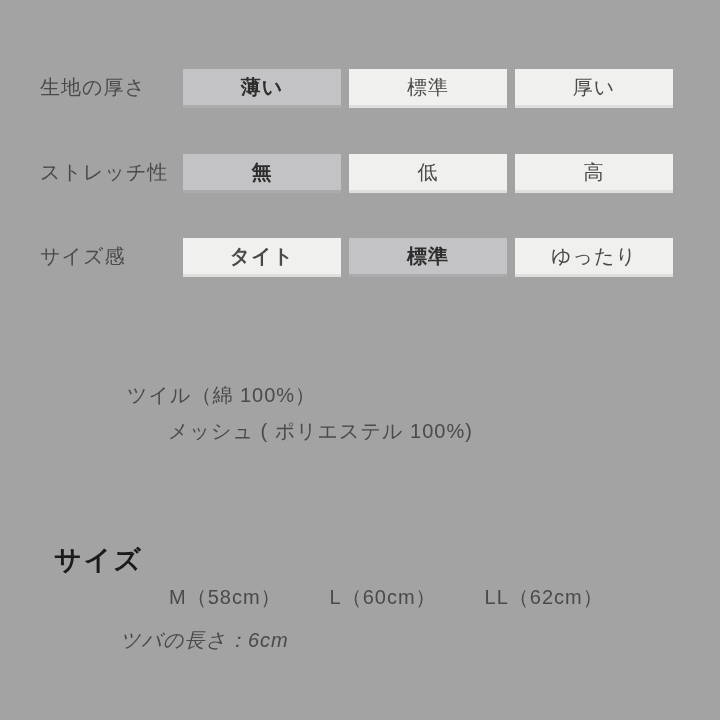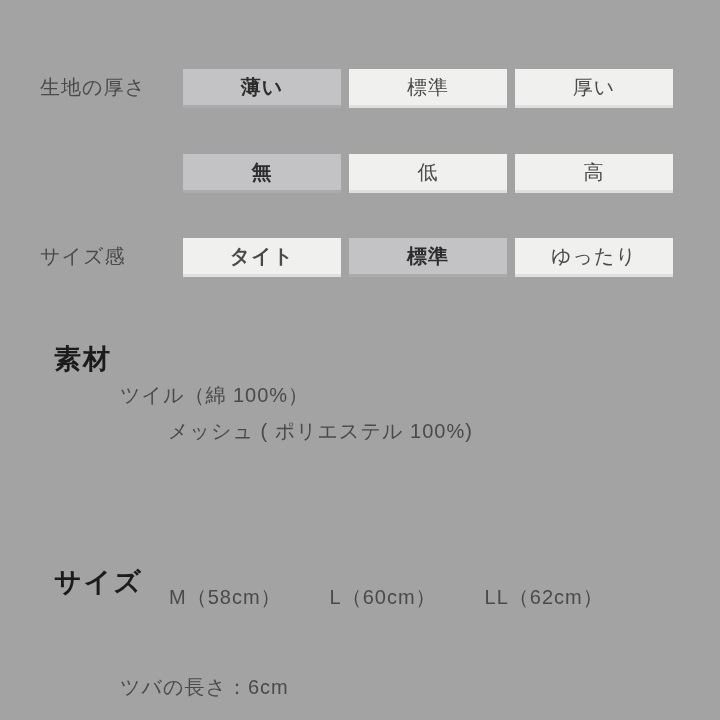--- a/index.html
+++ b/index.html
@@ -67,66 +67,66 @@
     position: absolute;
     left: 54px;
     margin: 0;
     font-size: 27px;
     font-weight: bold;
     letter-spacing: 2px;
     color: var(--heading, #1b1b1b);
     white-space: nowrap;
   }
   #material-heading { top: 341px; }
-  #size-heading { top: 564px; }
+  #size-heading { top: 542px; }
   .body-line {
     position: absolute;
     left: 120px;
     font-size: 20px;
     letter-spacing: 1px;
     color: var(--text, #4a4a4a);
     white-space: nowrap;
   }
-  #material-item-1 { top: 382px; }
+  #material-item-1 { top: 382px; margin-left: 7px; }
   #material-item-2 { top: 418px; margin-left: 48px; }
   #size-options {
     top: 584px;
     left: 121px;
     display: flex;
     gap: 48px;
     margin-left: 48px;
   }
-  #brim-length { top: 674px; }
+  #brim-length { top: 627px; font-style: italic; }
 </style>
 </head>
 <body>
 
 <div class="page">
 
   <div class="spec-row r1">
     <div class="spec-label">生地の厚さ</div>
     <div class="opt c1 selected">薄い</div>
     <div class="opt c2">標準</div>
     <div class="opt c3">厚い</div>
   </div>
 
   <div class="spec-row r2">
+    <div class="spec-label">ストレッチ性</div>
     <div class="opt c1 selected">無</div>
     <div class="opt c2">低</div>
     <div class="opt c3">高</div>
   </div>
 
   <div class="spec-row r3">
     <div class="spec-label">サイズ感</div>
     <div class="opt c1">タイト</div>
     <div class="opt c2 selected">標準</div>
     <div class="opt c3">ゆったり</div>
   </div>
 
-  <h2 class="section-heading" id="material-heading">素材</h2>
   <div class="body-line" id="material-item-1">ツイル（綿 100%）</div>
   <div class="body-line" id="material-item-2">メッシュ ( ポリエステル 100%)</div>
 
   <h2 class="section-heading" id="size-heading">サイズ</h2>
   <div class="body-line" id="size-options">
     <span>M（58cm）</span>
     <span>L（60cm）</span>
     <span>LL（62cm）</span>
   </div>
   <div class="body-line" id="brim-length">ツバの長さ：6cm</div>

